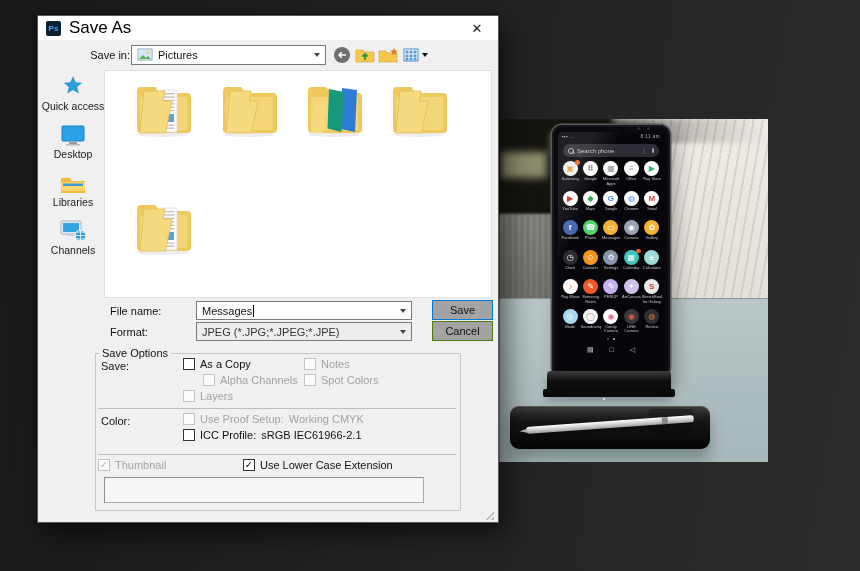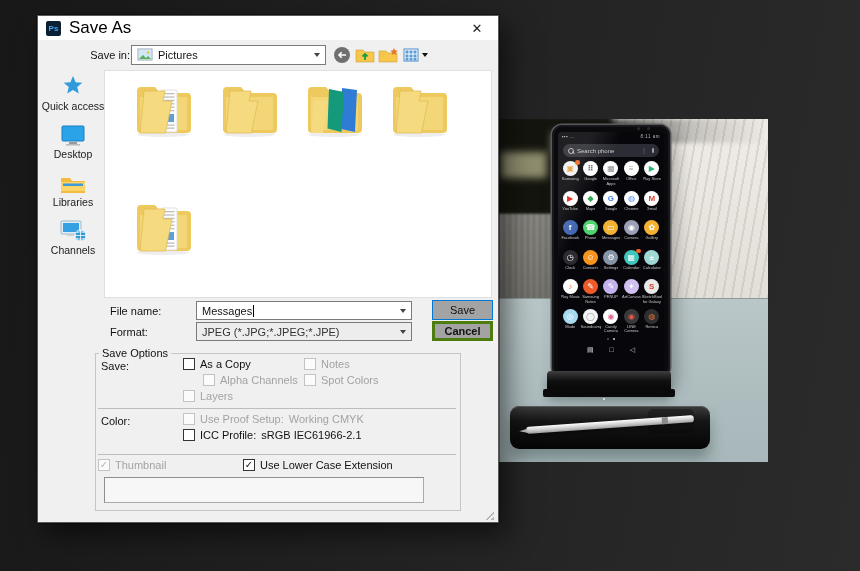--- a/index.html
+++ b/index.html
@@ -79,21 +79,21 @@
   .places{position:absolute;left:4px;top:56px;width:62px;display:flex;flex-direction:column;}
   .place{height:48px;display:flex;flex-direction:column;align-items:center;justify-content:flex-start;cursor:default;}
   .picon{height:26px;display:flex;align-items:flex-end;justify-content:center;}
   .plabel{font-size:10.5px;color:#1a1a1a;white-space:nowrap;margin-top:2px;}
   .filearea{position:absolute;left:66px;top:54px;width:388px;height:228px;background:#fff;border:1px solid #e0e0e0;box-sizing:border-box;}
   .folder{position:absolute;width:64px;height:58px;}
   .tinput{position:absolute;background:#fff;border:1px solid #7a7a7a;box-sizing:border-box;display:flex;align-items:center;padding:0 5px;}
   .caret{display:inline-block;width:1px;height:12px;background:#000;margin-left:1px;}
   .btn{position:absolute;display:flex;align-items:center;justify-content:center;background:#a3a3a3;box-sizing:border-box;font-size:11px;}
   .btn.default{border:1px solid #0078d7;}
-  .btn.normal{border:3px solid #4d7c0f;font-weight:bold;}
+  .btn.normal{border:1px solid #4d7c0f;}
   .group{position:absolute;border:1px solid #c6c6c6;}
   .grouplabel{position:absolute;background:#f0f0f0;padding:0 3px;}
   .sep{position:absolute;height:1px;background:#bdbdbd;}
   .cbrow{position:absolute;display:flex;align-items:center;gap:5px;white-space:nowrap;}
   .cb{width:12px;height:12px;box-sizing:border-box;border:1px solid #333;background:#fff;flex:none;
       display:flex;align-items:center;justify-content:center;font-size:10px;line-height:1;color:#111;}
   .cb::after{content:"";}
   .cb.checked::after{content:"✓";}
   .cbrow.disabled .cb{border-color:#c3c3c3;background:#fbfbfb;color:#b3b3b3;}
   .cbrow.disabled .cbl{color:#a3a3a3;}

